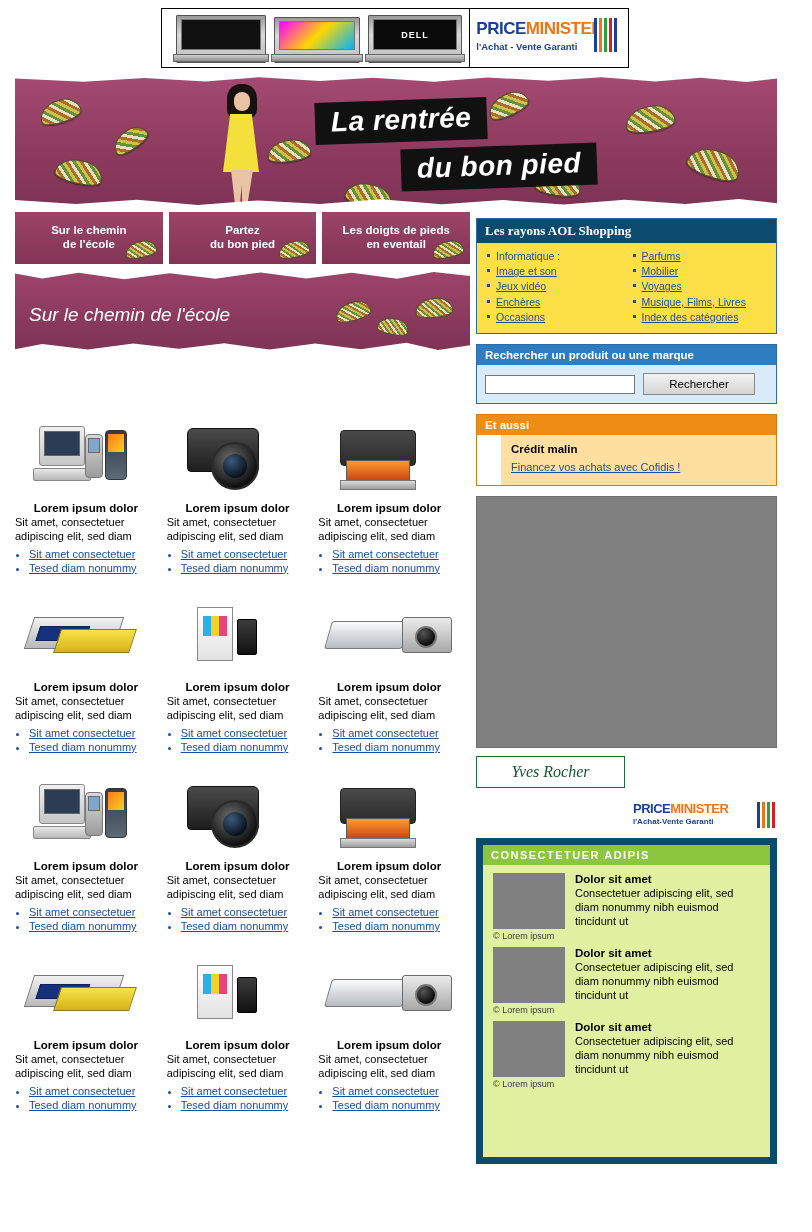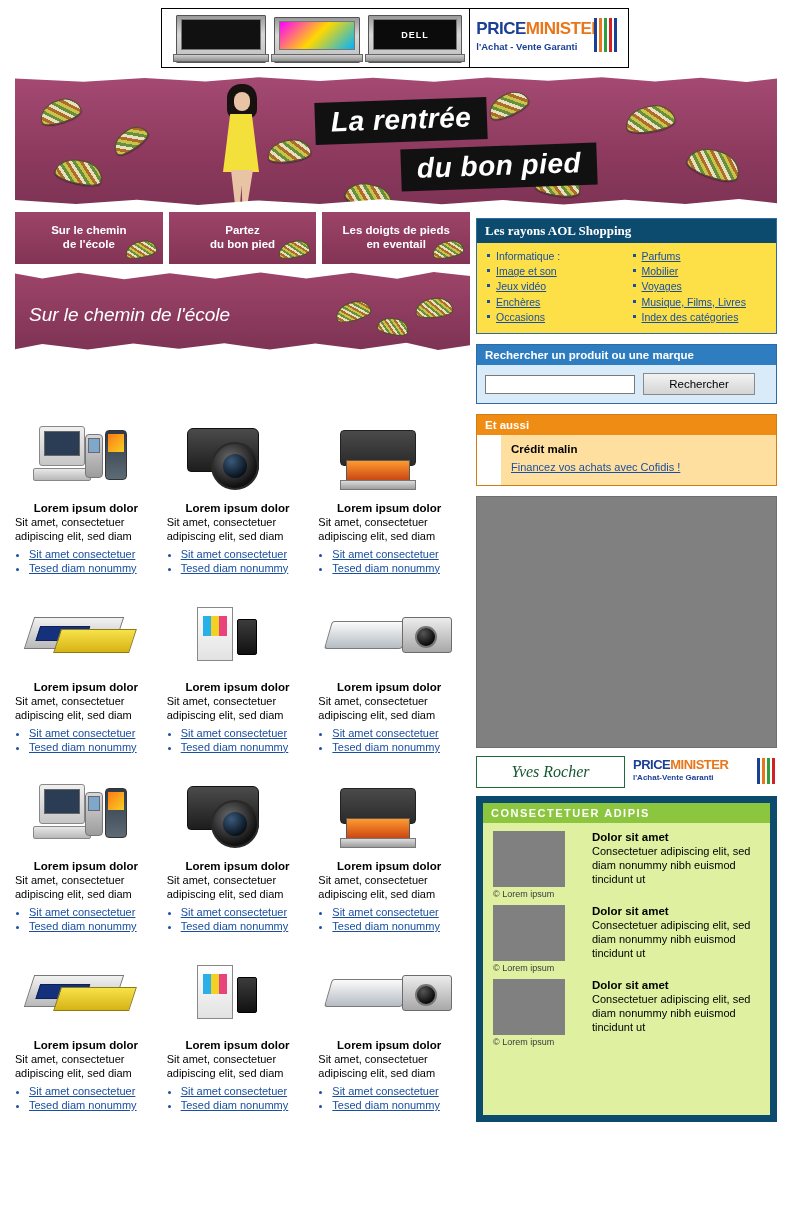--- a/index.html
+++ b/index.html
@@ -561,20 +561,21 @@
     display: flex; align-items: center; justify-content: center;
     font-family: "Liberation Serif", serif;
     font-style: italic;
     font-size: 16px;
     color: #15572f;
   }
   .pm-box {
     width: 145px; height: 30px;
     background: #ffffff;
     position: relative;
+    margin-top: 44px;
   }
   .pm-box .pm-logo { left: 0; top: 1px; font-size: 13px; }
   .pm-box .pm-sub { left: 0; top: 17px; font-size: 8px; }
   .pm-box .pm-bars { right: 0; top: 2px; width: 20px; height: 26px; }
 
   .green-panel {
     border: 7px solid #0c4a6e;
     background: #dff0a0;
   }
   .green-head {
@@ -590,21 +591,21 @@
   .gthumb {
     width: 72px; height: 56px;
     background: #808080;
     flex: none;
   }
   .gcap {
     font-size: 9px;
     color: #3a3a3a;
     margin-top: 2px;
   }
-  .gtext { padding-left: 27px; }
+  .gtext { padding-left: 10px; }
   .gtitle { font-weight: bold; font-size: 11.5px; margin-bottom: 2px; }
   .gbody { font-size: 11px; line-height: 1.25; }
   .green-filler { height: 52px; }
 </style>
 </head>
 <body>
 
 <div class="page">
 
   <div class="topad">

